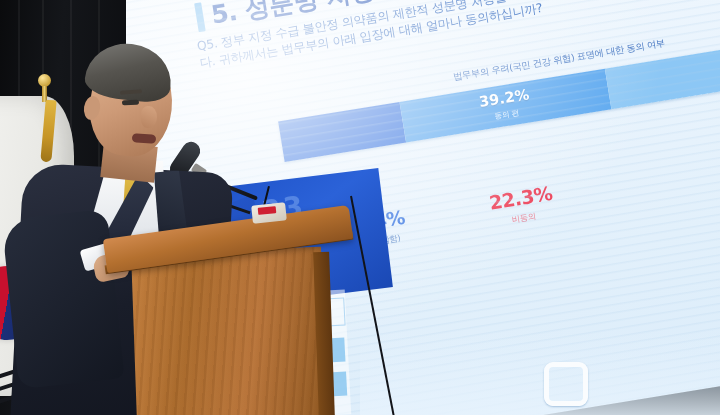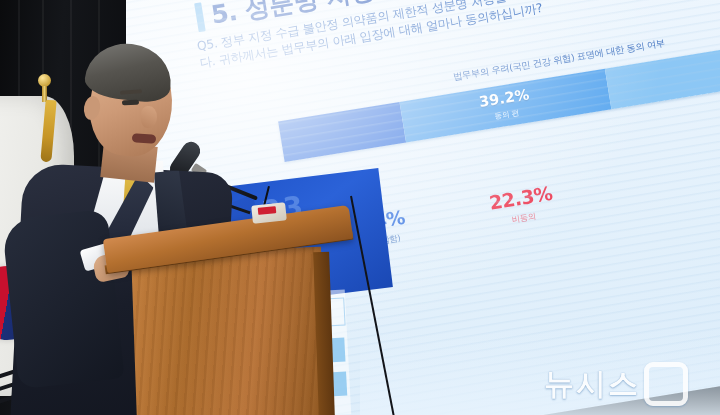--- a/index.html
+++ b/index.html
@@ -655,17 +655,16 @@
     <div class="podium-grain"></div>
   </div>
   <div class="podium-edge"></div>
   <div class="podium-lip"></div>
   <div class="podium-top"></div>
 
   <div class="mic-base"></div>
   <div class="mic-base-tag"></div>
 
   <div class="watermark">
-    <div class="wm-text">뉴시스</div>
     <div class="wm-box"></div>
   </div>
 
 </div>
 
 </body></html>

